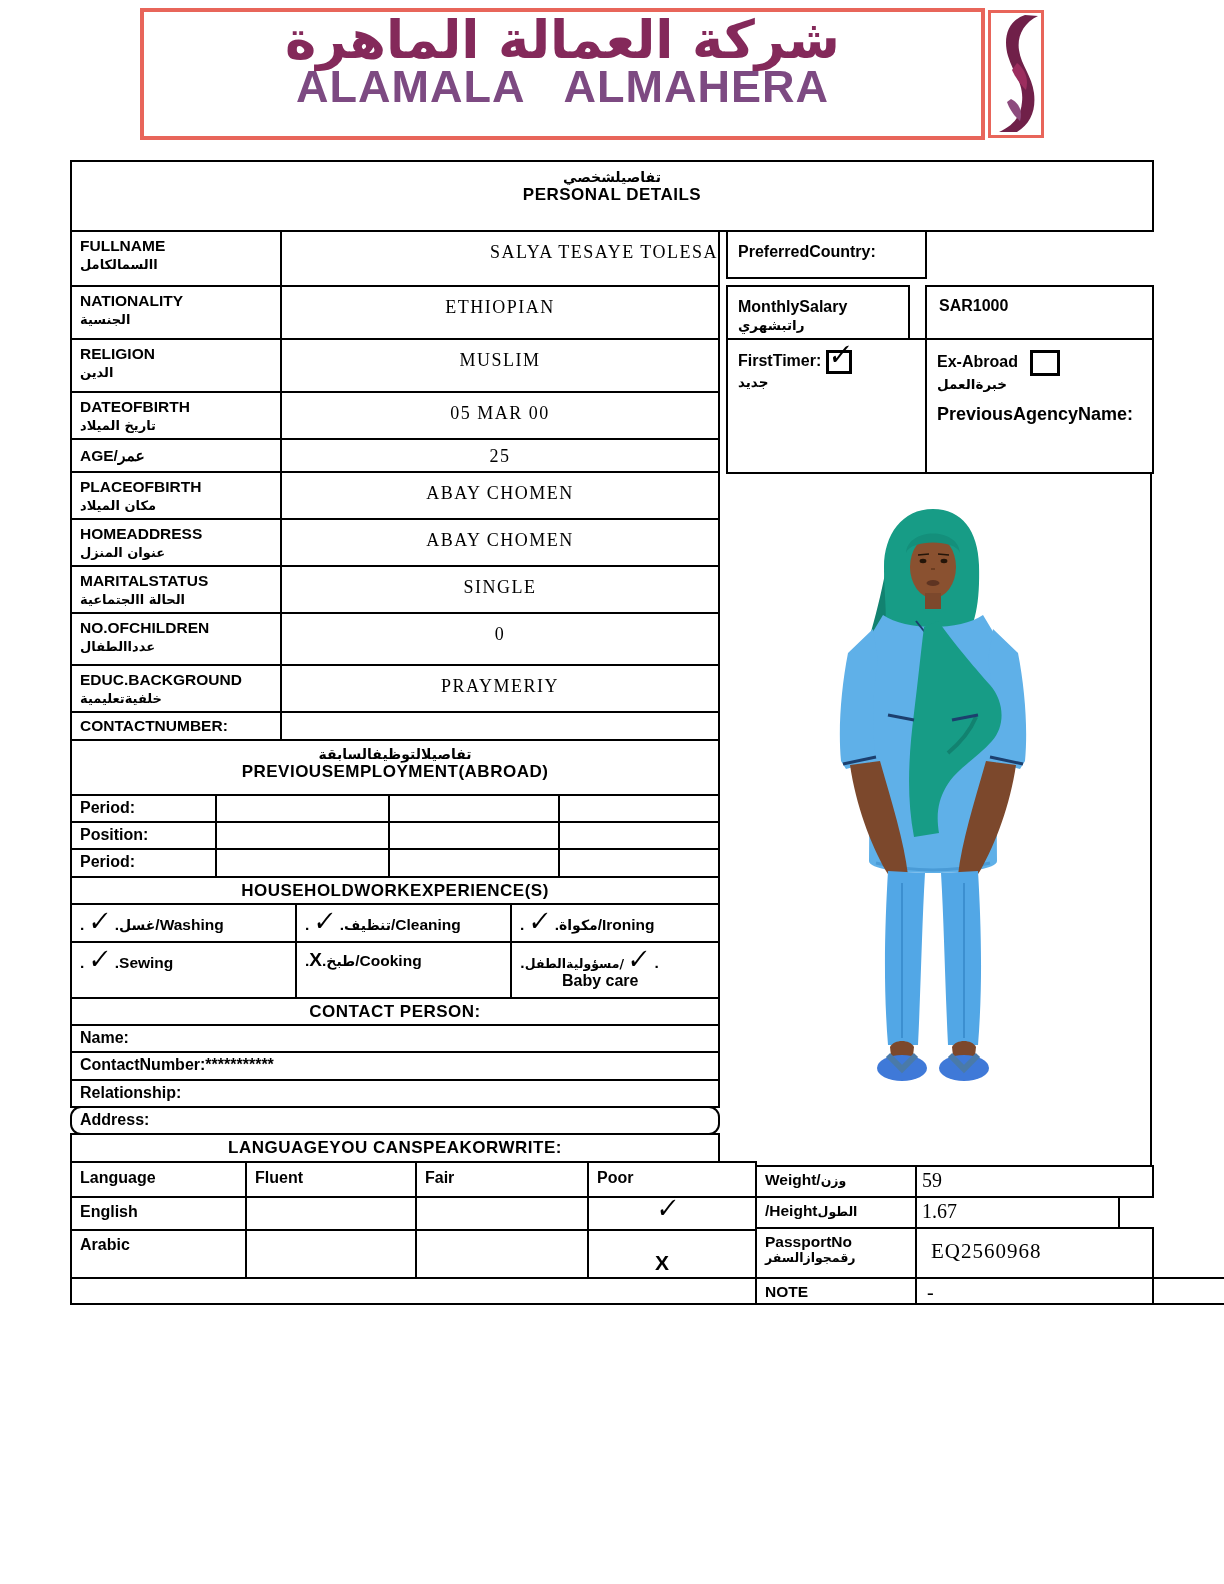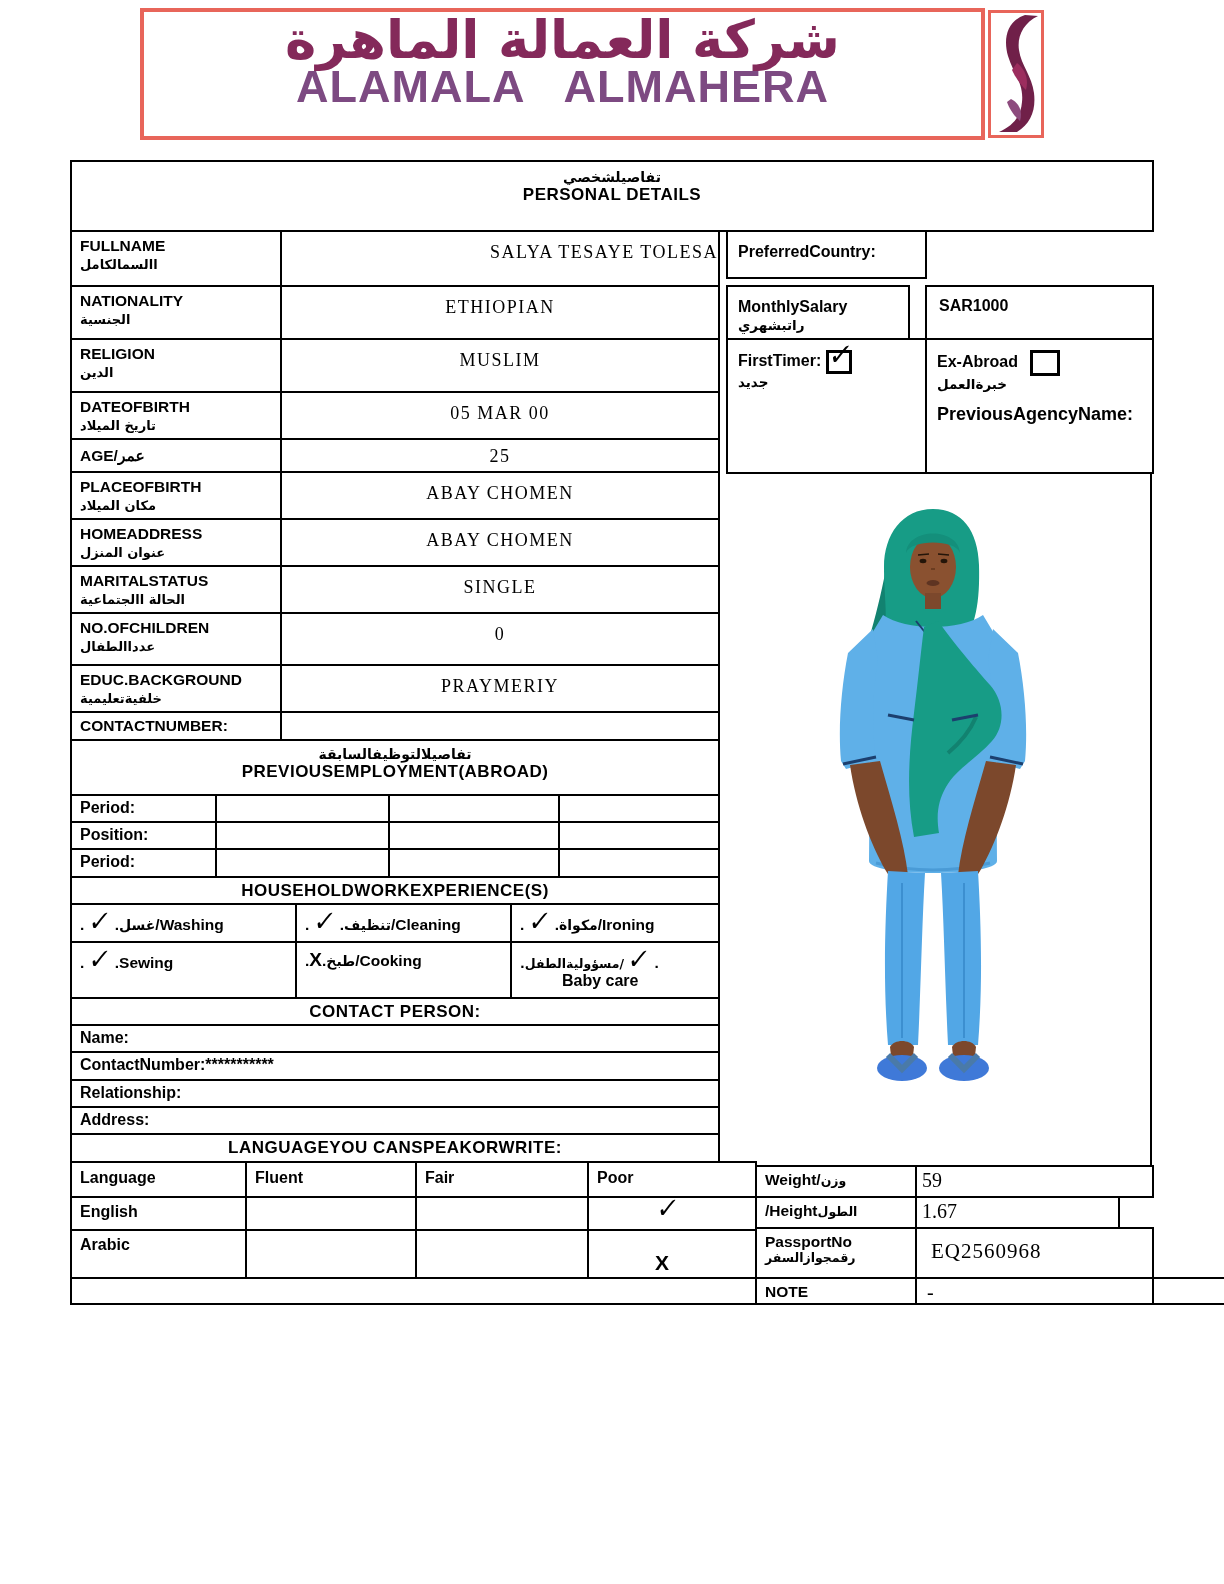--- a/index.html
+++ b/index.html
@@ -166,21 +166,21 @@
   <div class="cell hh" style="left:510px;top:941px;width:210px;height:58px;white-space:normal;">
     <span class="ar" style="font-size:12.5px;">/مسؤوليةالطفل.</span>
     <span class="check">✓</span><span> .</span>
     <div style="padding-left:42px;font-size:16px;">Baby care</div>
   </div>
 
   <div class="cell centerhdr" style="left:70px;top:997px;width:650px;height:29px;">CONTACT PERSON:</div>
   <div class="cell rowlbl" style="left:70px;top:1024px;width:650px;height:29px;">Name:</div>
   <div class="cell rowlbl" style="left:70px;top:1051px;width:650px;height:30px;">ContactNumber:***********</div>
   <div class="cell rowlbl" style="left:70px;top:1079px;width:650px;height:29px;">Relationship:</div>
-  <div class="cell rowlbl" style="left:70px;top:1106px;width:650px;height:29px;">Address:</div>
+  <div class="cell rowlbl" style="left:70px;top:1106px;width:650px;height:29px;border-radius:11px;">Address:</div>
 
   <div class="cell centerhdr" style="left:70px;top:1133px;width:650px;height:30px;">LANGUAGEYOU CANSPEAKORWRITE:</div>
 
   <div class="cell rowlbl" style="left:70px;top:1161px;width:213px;height:37px;padding-top:6px;">Language</div>
   <div class="cell rowlbl" style="left:245px;top:1161px;width:172px;height:37px;padding-top:6px;">Fluent</div>
   <div class="cell rowlbl" style="left:415px;top:1161px;width:174px;height:37px;padding-top:6px;">Fair</div>
   <div class="cell rowlbl" style="left:587px;top:1161px;width:170px;height:37px;padding-top:6px;">Poor</div>
 
   <div class="cell rowlbl" style="left:70px;top:1196px;width:177px;height:35px;padding-top:5px;">English</div>
   <div class="cell" style="left:245px;top:1196px;width:172px;height:35px;"></div>

